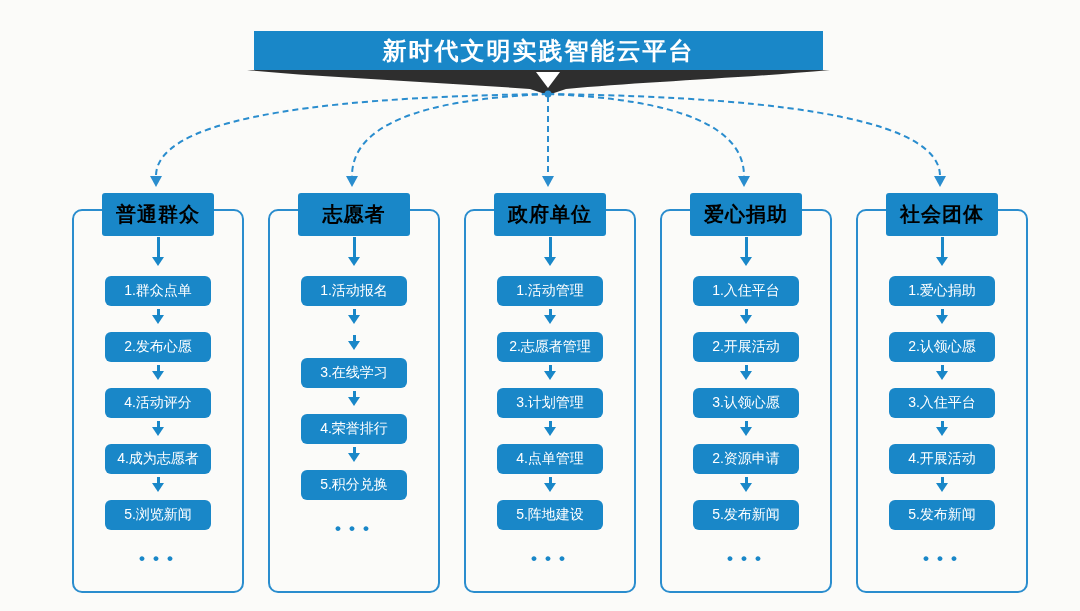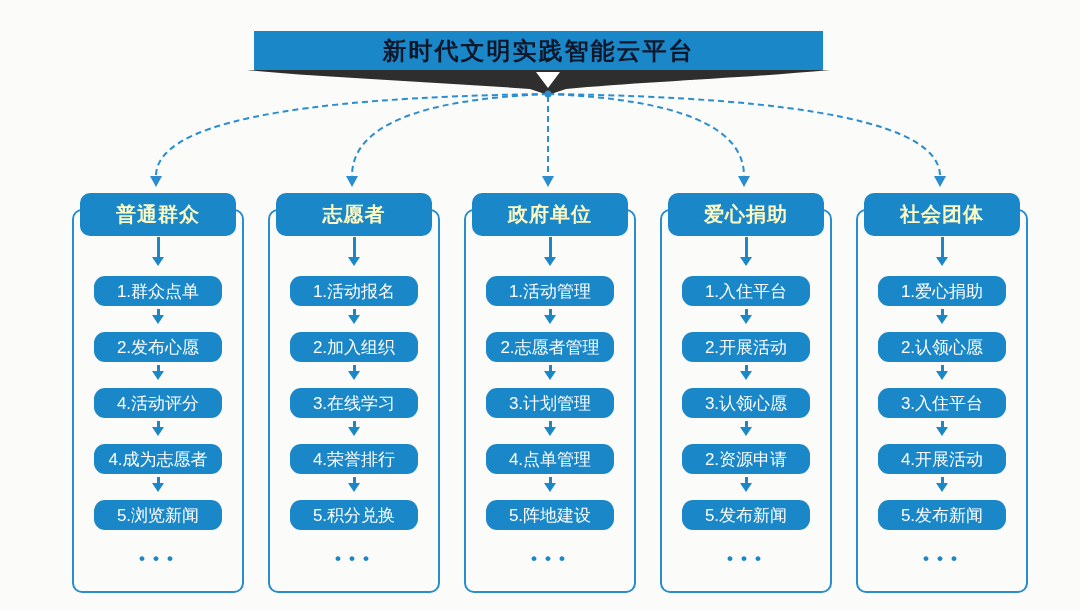--- a/index.html
+++ b/index.html
@@ -4,48 +4,48 @@
 <style>
   html,body { margin:0; padding:0; }
   body {
     width:1080px; height:611px; position:relative; overflow:hidden;
     background:#fbfbf9;
     font-family:"Liberation Sans","DejaVu Sans",sans-serif;
   }
   
   .banner {
     position:absolute; left:254px; top:31px; width:569px; height:39px;
-    background:#1987c8; color:#0f172a;
+    background:#1987c8; color:#ffffff;
     display:flex; align-items:center; justify-content:center;
     font-size:24px; font-weight:bold; letter-spacing:2px;
     z-index:3;
   }
   
   svg.decor { position:absolute; left:0; top:0; z-index:1; }
 
   
   .column {
     position:absolute; top:209px; width:168px; height:380px;
     border:2px solid #2a8dce; border-radius:10px;
     background:transparent; z-index:2;
   }
   .col-header {
     position:absolute; top:-18px; left:50%; transform:translateX(-50%);
-    width:156px; height:43px; background:#1987c8; border-radius:10px;
-    color:#fef9c3; font-size:20px; font-weight:bold; letter-spacing:1px;
+    width:112px; height:43px; background:#1987c8; border-radius:3px;
+    color:#000000; font-size:20px; font-weight:bold; letter-spacing:1px;
     display:flex; align-items:center; justify-content:center;
     white-space:nowrap;
   }
   .col-body {
     position:absolute; top:26px; left:0; right:0; bottom:0;
     display:flex; flex-direction:column; align-items:center;
   }
   .item {
-    width:128px; height:30px; background:#1987c8; border-radius:11px;
-    color:#ffffff; font-size:17px;
+    width:106px; height:30px; background:#1987c8; border-radius:6px;
+    color:#ffffff; font-size:14px;
     display:flex; align-items:center; justify-content:center;
     white-space:nowrap; flex:none;
   }
   
   .v-arrow { width:3px; background:#1987c8; position:relative; flex:none; }
   .v-arrow::after {
     content:""; position:absolute; left:50%; bottom:-9px; transform:translateX(-50%);
     width:0; height:0; border:6px solid transparent; border-top:9px solid #1987c8;
   }
   .v-arrow.long  { height:26px; margin-bottom:13px; }
@@ -104,21 +104,20 @@
     <div class="more">•••</div>
   </div>
 </div>
 
 <div class="column" style="left:268px">
   <div class="col-header">志愿者</div>
   <div class="col-body">
     <div class="v-arrow long"></div>
     <div class="item">1.活动报名</div>
     <div class="v-arrow short"></div>
-    <div class="item">2.加入组织</div>
     <div class="v-arrow short"></div>
     <div class="item">3.在线学习</div>
     <div class="v-arrow short"></div>
     <div class="item">4.荣誉排行</div>
     <div class="v-arrow short"></div>
     <div class="item">5.积分兑换</div>
     <div class="more">•••</div>
   </div>
 </div>
 

